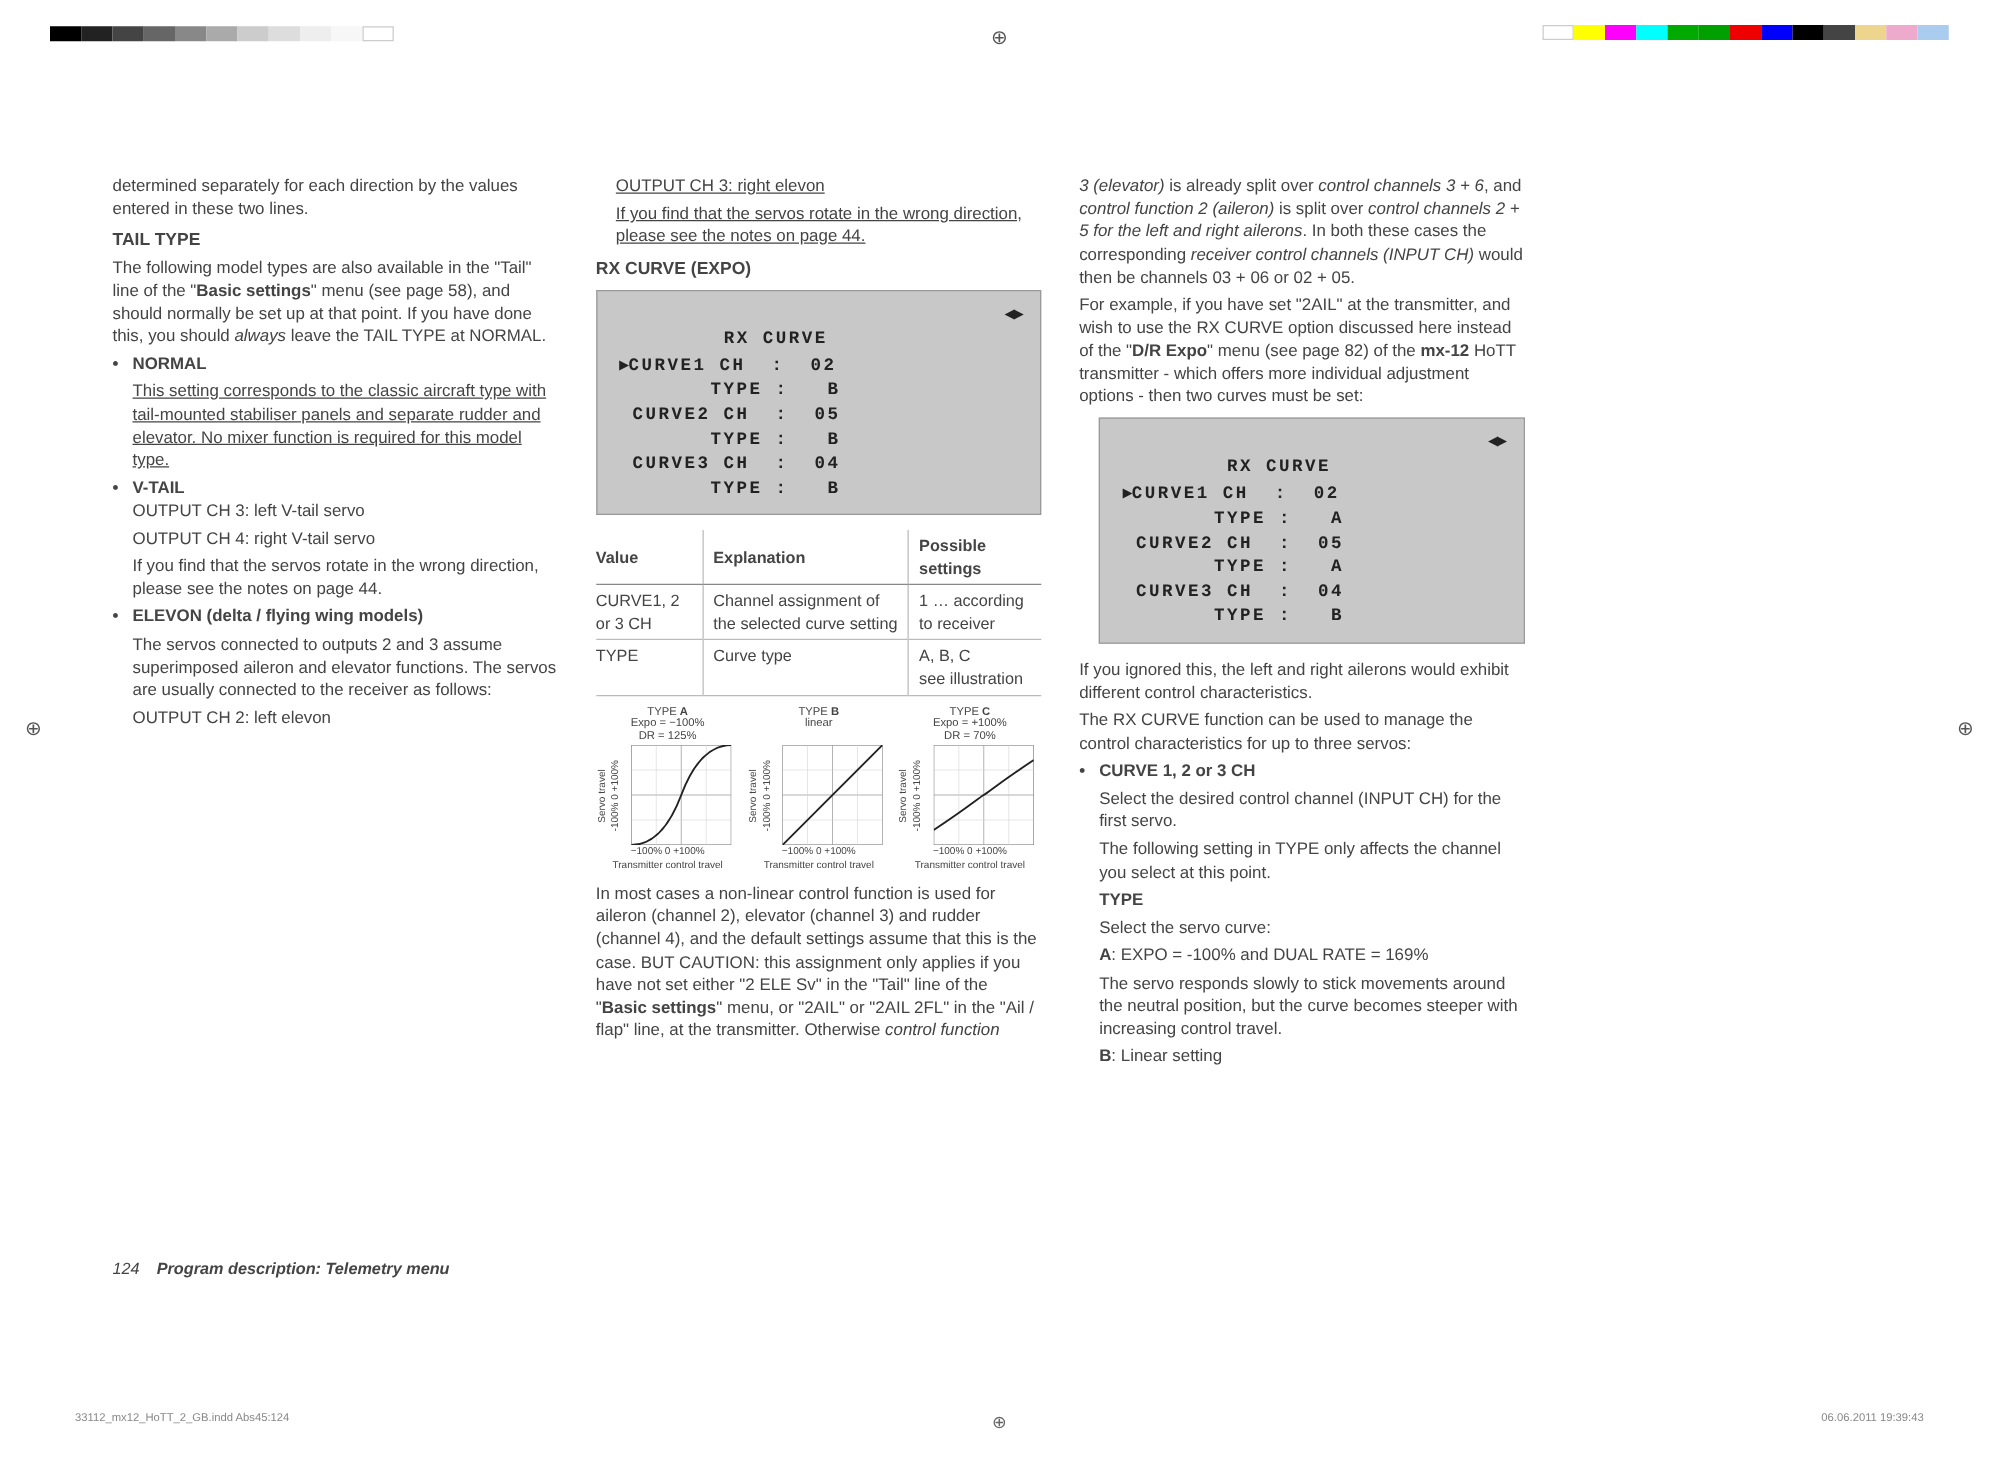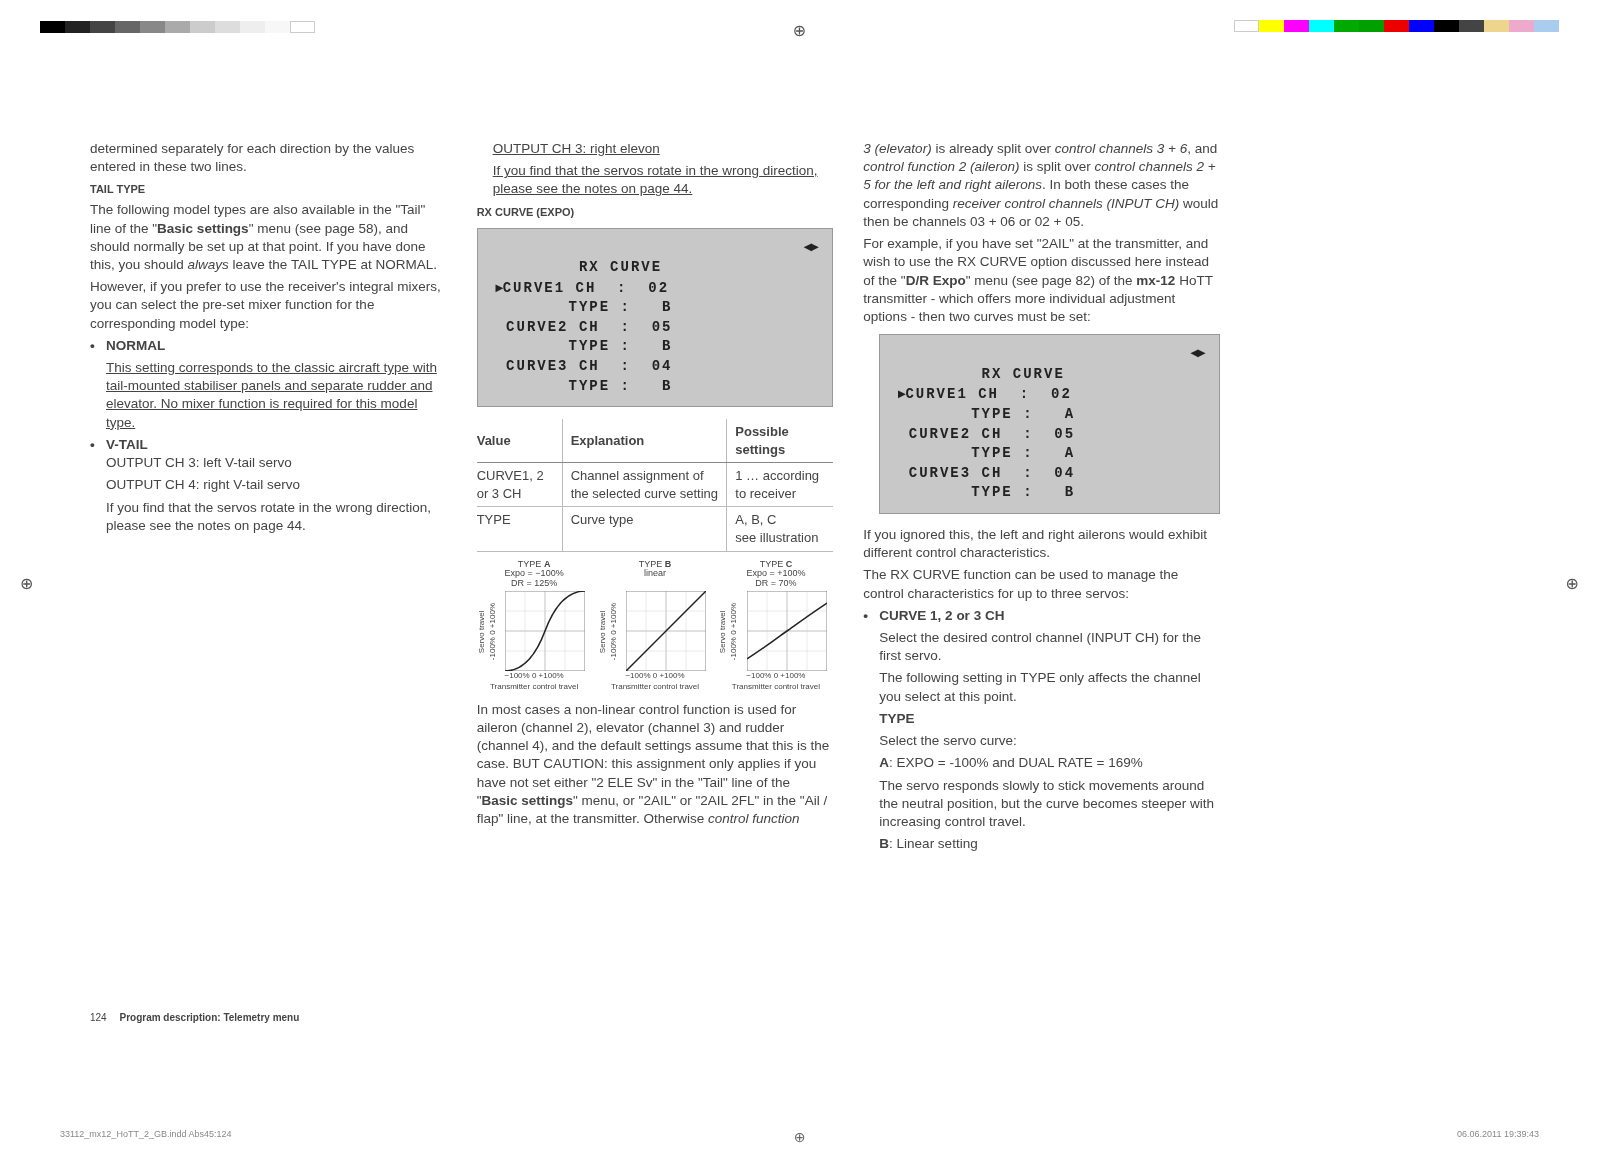--- a/index.html
+++ b/index.html
@@ -66,21 +66,21 @@
     gap: 30px;
   }
   .col {
     flex: 1;
     min-width: 0;
   }
   p { margin-bottom: 4px; }
   .italic { font-style: italic; }
   .bold { font-weight: bold; }
 
-  h3 { font-size: 11px; font-weight: bold; margin: 6px 0 4px 0; }
+  h3 { font-size: 14px; font-weight: bold; margin: 6px 0 4px 0; }
 
   ul { list-style: none; padding-left: 0; }
   li.bullet { padding-left: 16px; position: relative; margin-bottom: 4px;}
   li.bullet::before {
     content: "•"; position: absolute; left: 0; font-weight: bold;
   }
   .indent { padding-left: 16px; margin-bottom: 4px; text-decoration: underline; }
 
   .lcd {
     background: #c8c8c8;
@@ -135,21 +135,22 @@
     font-size: 9px;
     color: #888;
   }
   .footer .left { position: absolute; left: 60px; }
   .footer .mid { position: absolute; left: 50%; transform: translateX(-50%); font-size: 14px; color: #666; }
   .footer .right { position: absolute; right: 60px; }
   .page-footer {
     position: absolute;
     bottom: -4px;
     left: 0;
-    font-size: 10px;
+    font-size: 13px;
+    font-style: italic;
   }
   .page-footer .pn { font-weight: normal; margin-right: 10px; }
   .page-footer .sec { font-weight: bold; }
   .heavy { font-family: Arial Black, Arial; font-weight: 900; }
 </style>
 </head>
 <body>
 
 <div class="print-marks-top">
   <div class="color-bar">
@@ -186,31 +187,35 @@
 <span class="reg-side-right">⊕</span>
 
 <div class="page">
 
   <div class="col">
     <p>determined separately for each direction by the values entered in these two lines.</p>
     <h3>TAIL TYPE</h3>
     <p>
       <span>The following model types are also available in the "Tail" line of the "</span><span class="bold">Basic settings</span><span>" menu (see page 58), and should normally be set up at that point. If you have done this, you should </span><span class="italic">always</span><span> leave the TAIL TYPE at NORMAL.</span>
     </p>
-    <p>However, if you prefer to use the receiver's integral mixers, you can select the pre-set mixer function for the corresponding model type:</p>
     <ul>
       <li class="bullet">
         <span class="bold">NORMAL</span>
         <p class="indent" style="padding-left:0; margin-top:4px">This setting corresponds to the classic aircraft type with tail-mounted stabiliser panels and separate rudder and elevator. No mixer function is required for this model type.</p>
       </li>
       <li class="bullet">
         <span class="bold">V-TAIL</span>
         <p>OUTPUT CH 3: left V-tail servo</p>
         <p>OUTPUT CH 4: right V-tail servo</p>
         <p>If you find that the servos rotate in the wrong direction, please see the notes on page 44.</p>
+      </li>
+      <li class="bullet">
+        <span class="bold">ELEVON (delta / flying wing models)</span>
+        <p style="margin-top:4px">The servos connected to outputs 2 and 3 assume superimposed aileron and elevator functions. The servos are usually connected to the receiver as follows:</p>
+        <p>OUTPUT CH 2: left elevon</p>
       </li>
     </ul>
     <div class="page-footer">
       <span class="pn">124</span>
       <span class="sec">Program description: Telemetry menu</span>
     </div>
   </div>
 
   <div class="col">
     <p class="indent">OUTPUT CH 3: right elevon</p>

